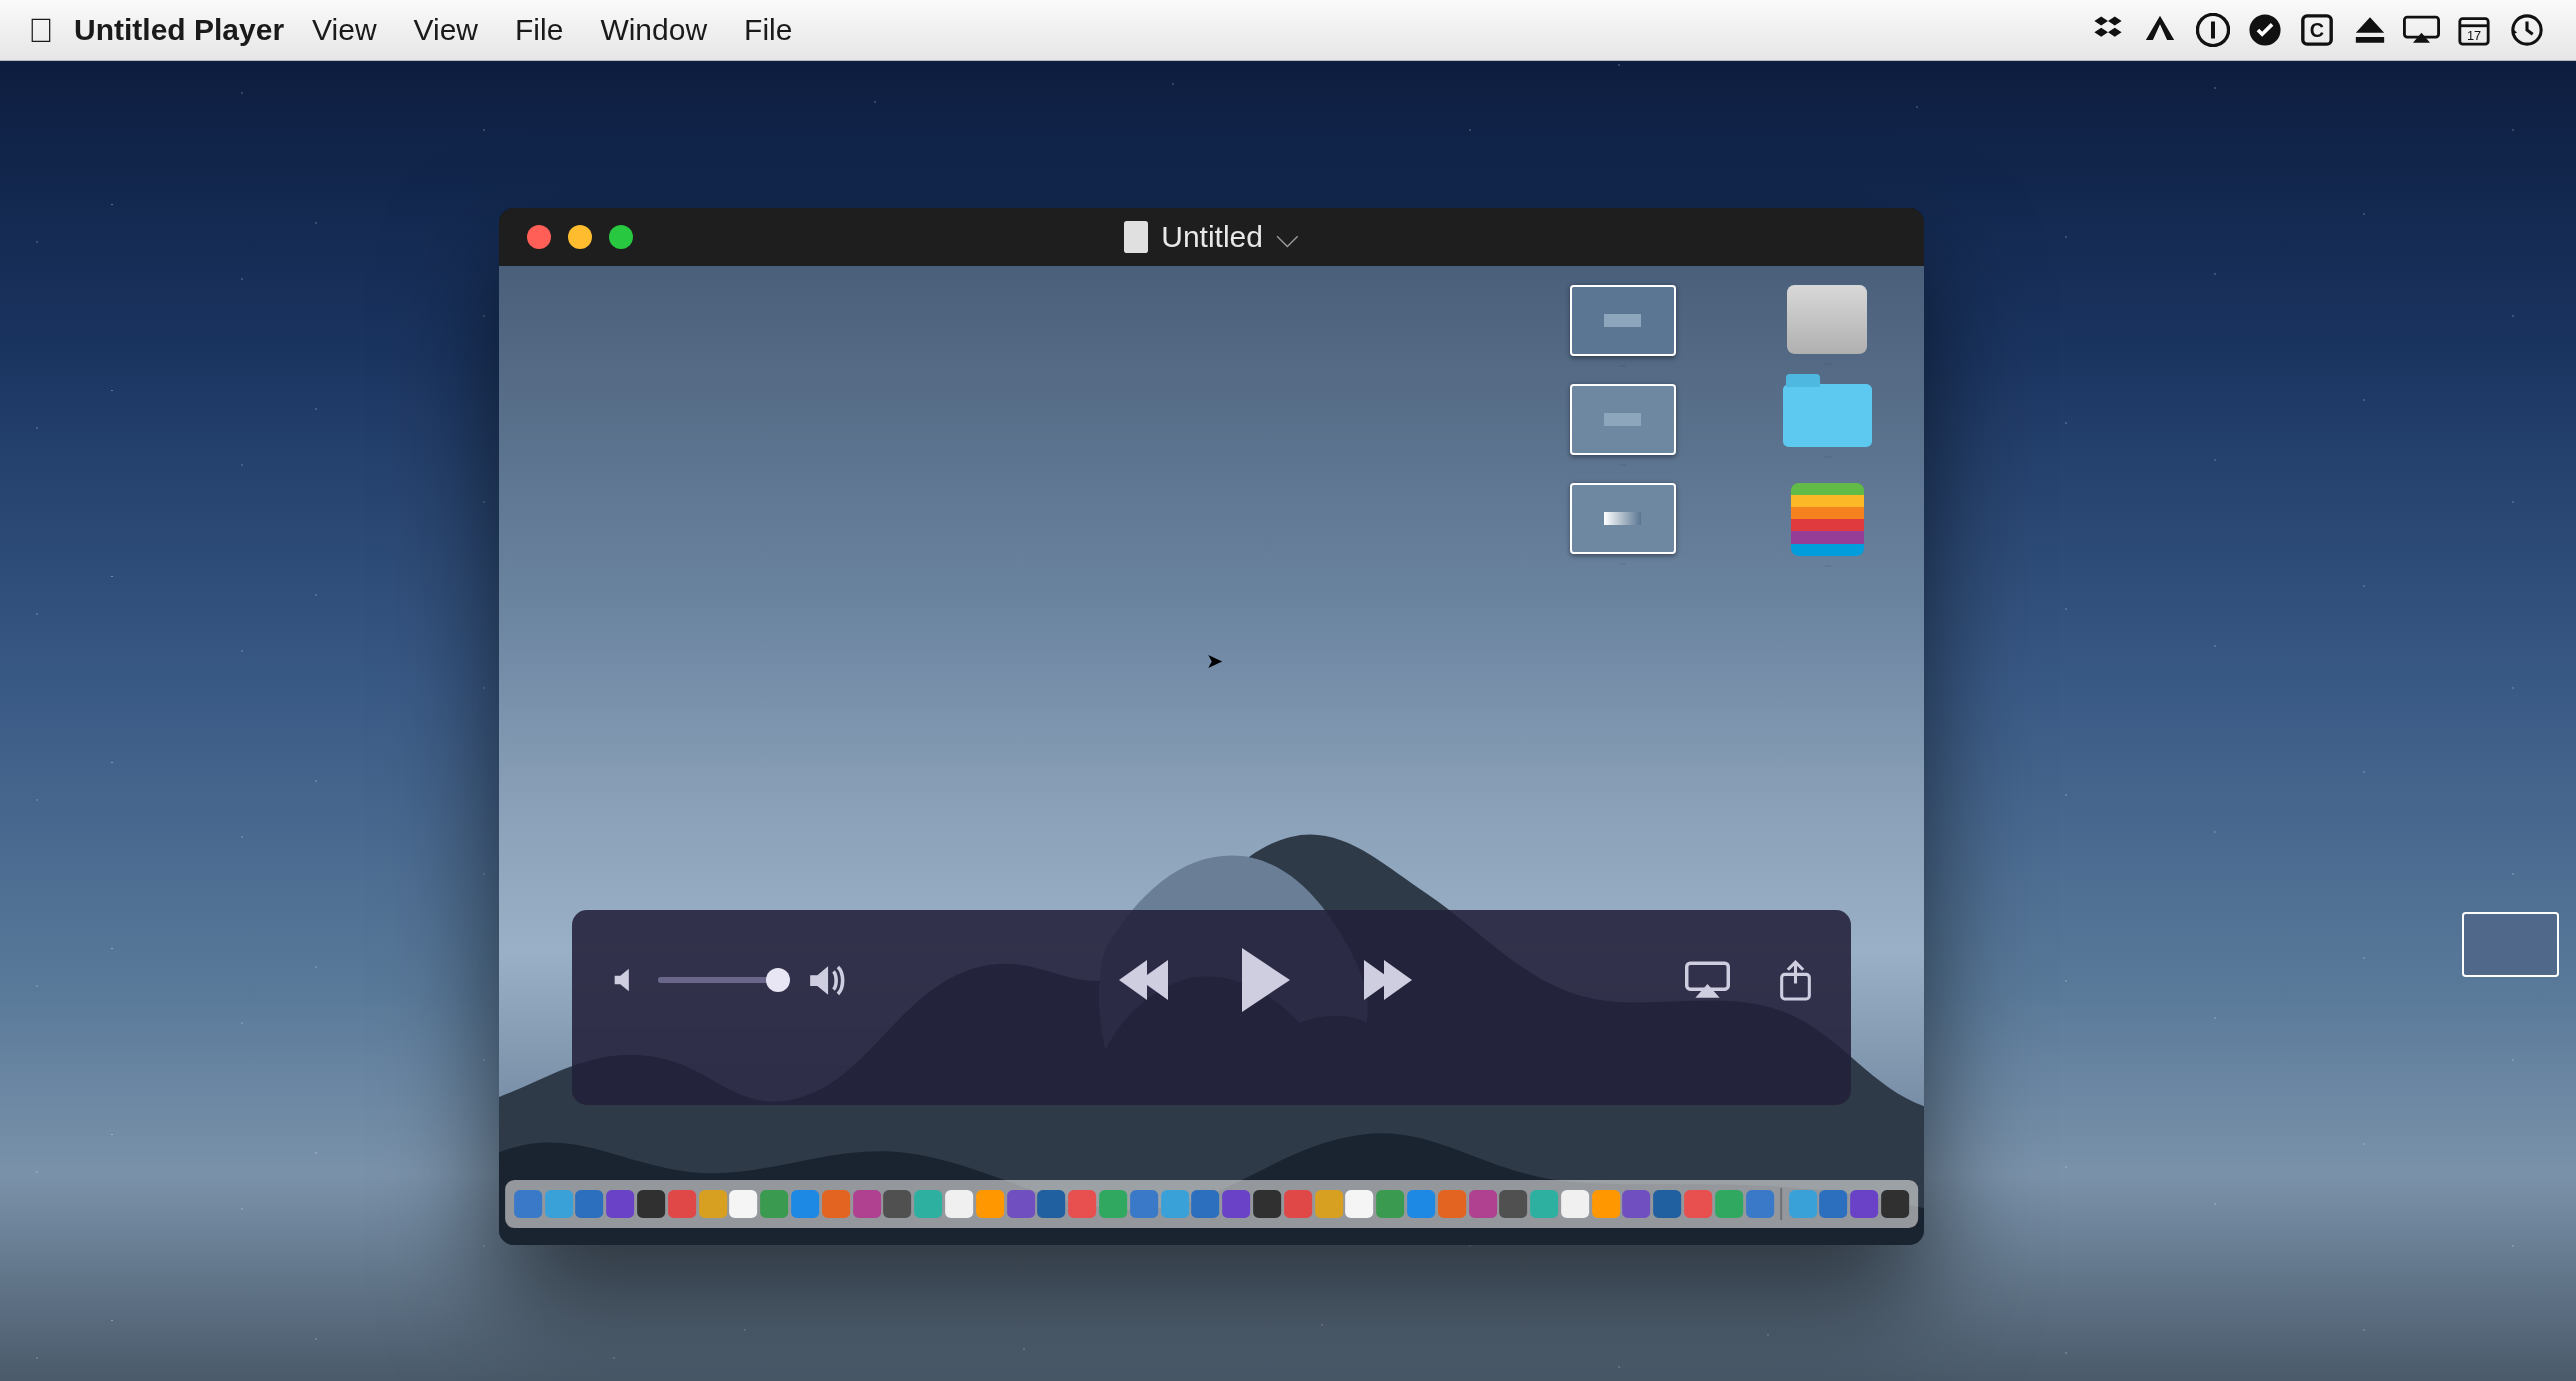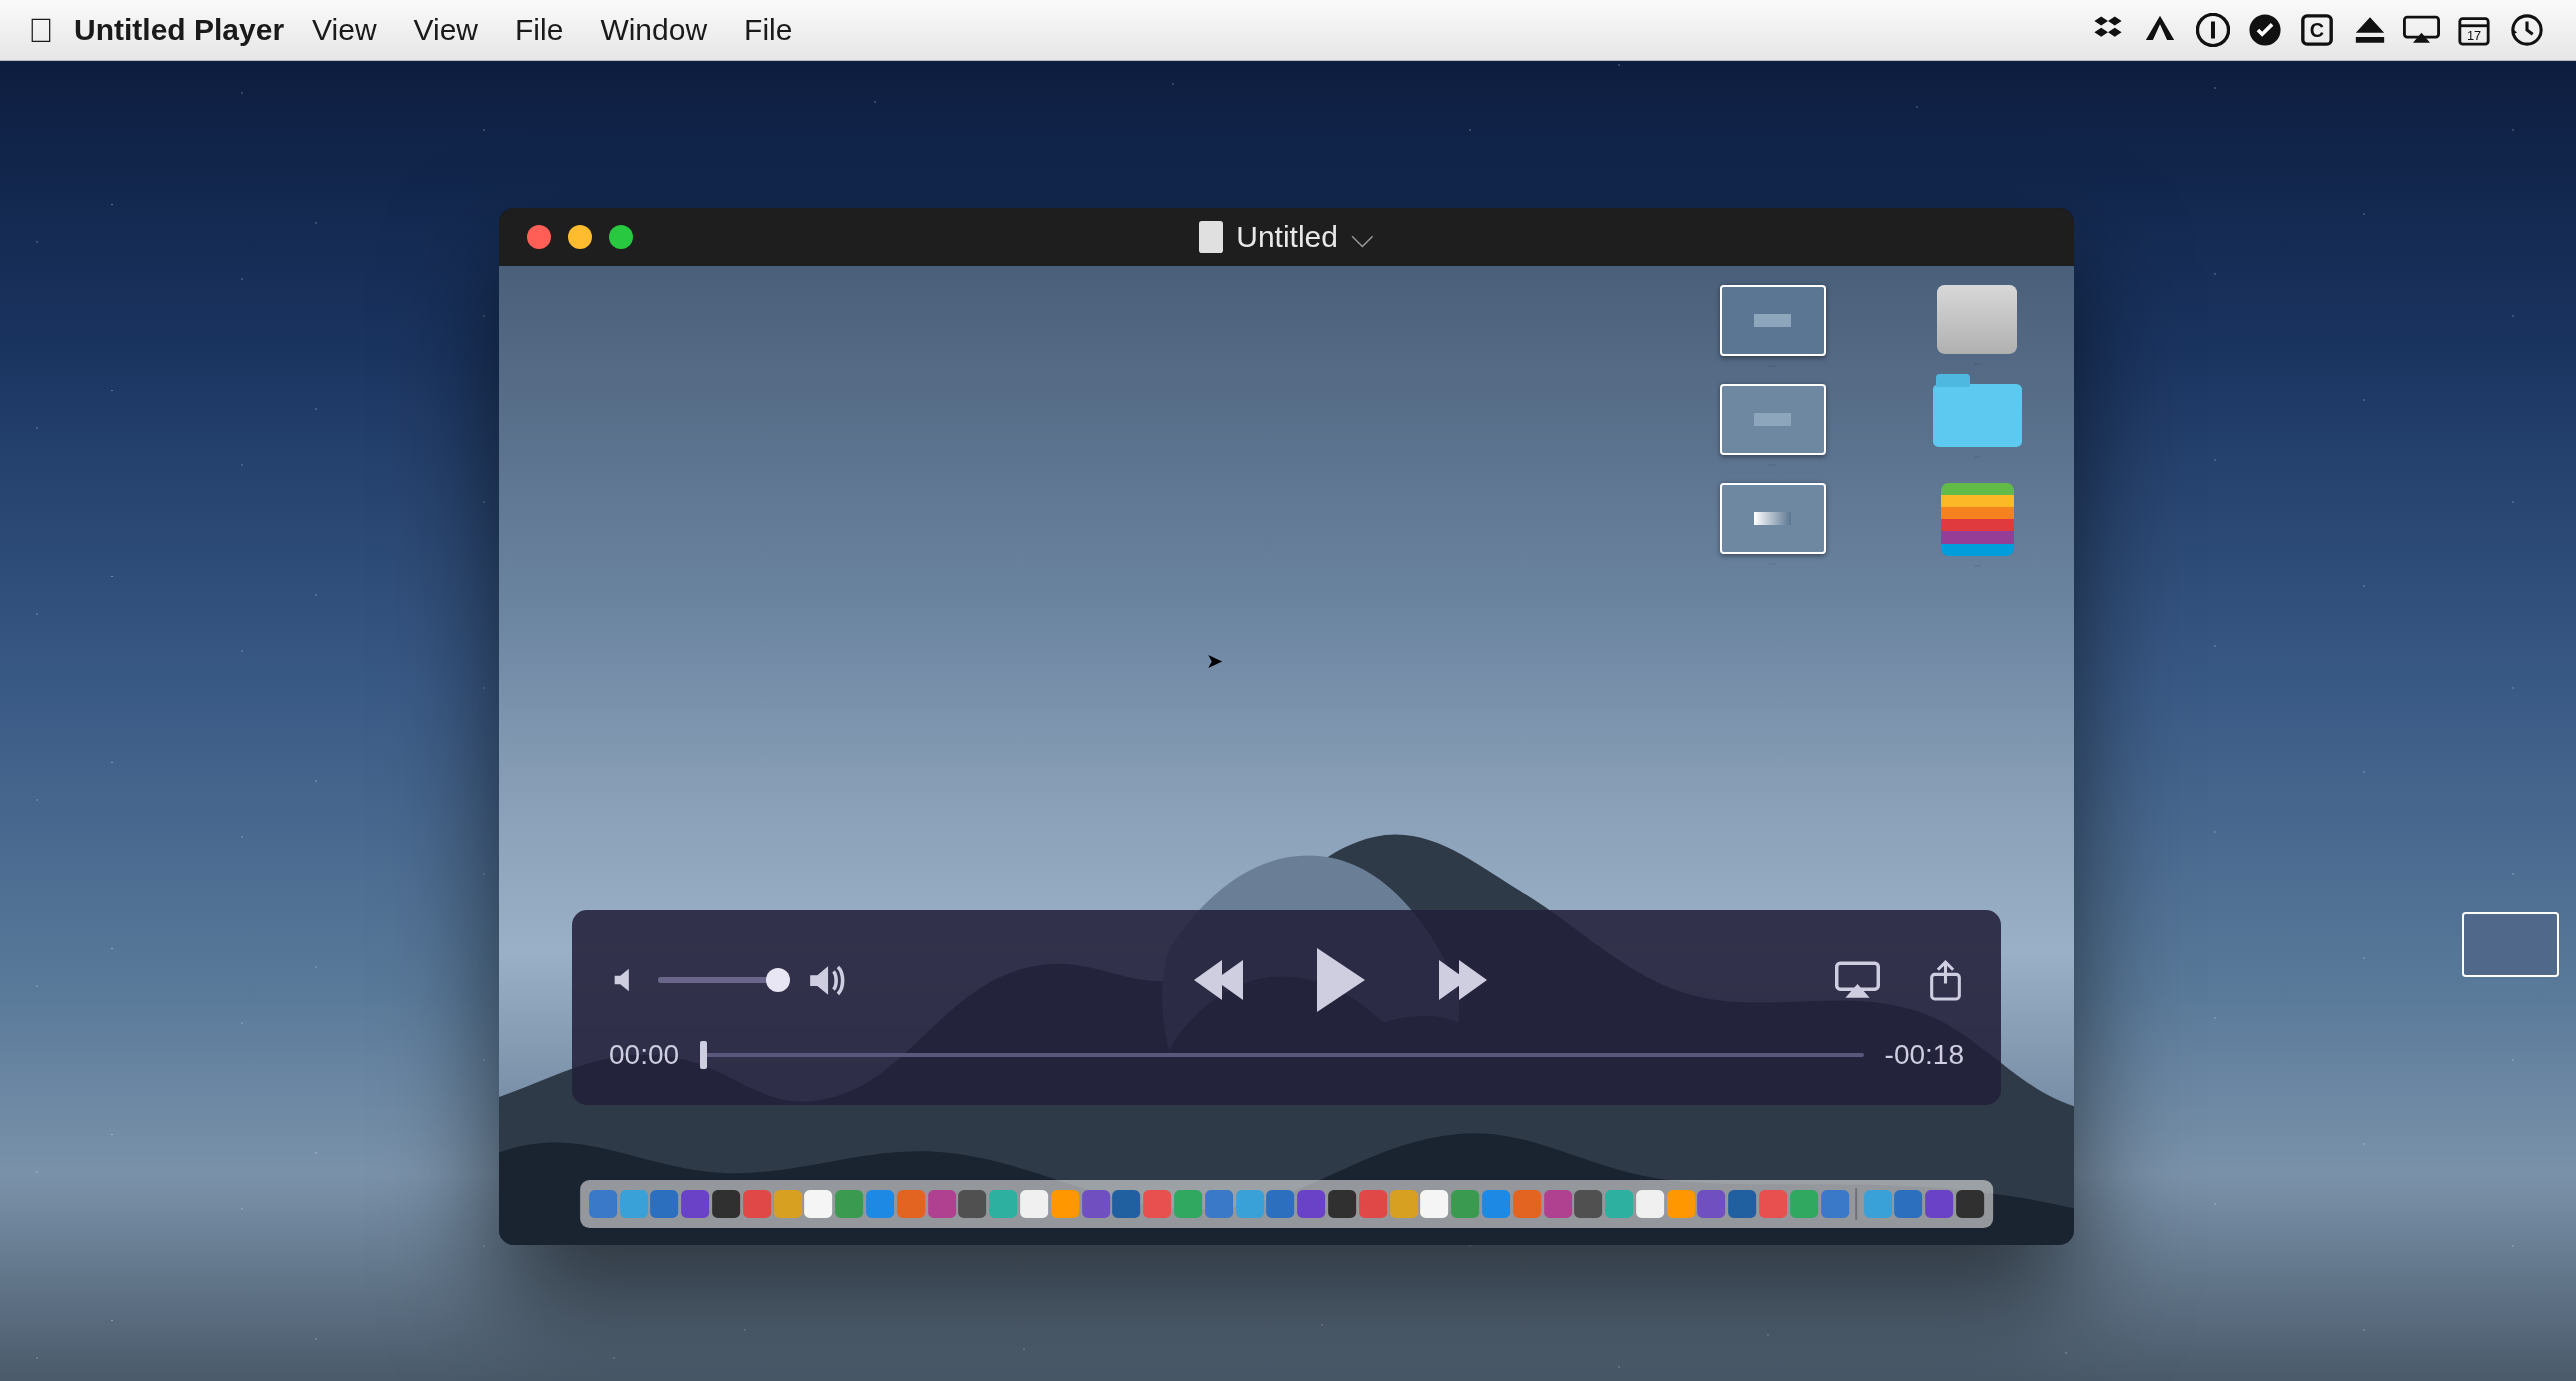--- a/index.html
+++ b/index.html
@@ -6,21 +6,21 @@
 body{background:linear-gradient(180deg,#0a1838 0%,#1a3460 25%,#3a5a86 50%,#5a7a9a 72%,#7a92aa 85%,#4a5a6a 100%);position:relative;}
 .stars{position:absolute;inset:0;background-image:radial-gradient(0.9px 0.9px at 37px 56px,#fff,transparent),radial-gradient(0.9px 0.9px at 112px 18.6px,#fff,transparent),radial-gradient(0.9px 0.9px at 242px 93px,#fff,transparent),radial-gradient(0.9px 0.9px at 316px 37px,#fff,transparent),radial-gradient(0.9px 0.9px at 484px 130px,#fff,transparent),radial-gradient(0.9px 0.9px at 614px 56px,#fff,transparent),radial-gradient(0.9px 0.9px at 745px 28px,#fff,transparent),radial-gradient(0.9px 0.9px at 875px 102px,#fff,transparent),radial-gradient(0.9px 0.9px at 1024px 47px,#fff,transparent),radial-gradient(0.9px 0.9px at 1173px 84px,#fff,transparent),radial-gradient(0.9px 0.9px at 1322px 23px,#fff,transparent),radial-gradient(0.9px 0.9px at 1470px 130px,#fff,transparent),radial-gradient(0.9px 0.9px at 1619px 65px,#fff,transparent),radial-gradient(0.9px 0.9px at 1768px 33px,#fff,transparent),radial-gradient(0.9px 0.9px at 1917px 107px,#fff,transparent),radial-gradient(0.9px 0.9px at 2066px 51px,#fff,transparent),radial-gradient(0.9px 0.9px at 2215px 88px,#fff,transparent),radial-gradient(0.9px 0.9px at 2364px 28px,#fff,transparent),radial-gradient(0.9px 0.9px at 2513px 130px,#fff,transparent);background-repeat:repeat;background-size:2576px 186px;opacity:.8;}
 
 .menubar{position:absolute;top:0;left:0;right:0;height:60px;background:linear-gradient(#fafafa,#e6e6e6);border-bottom:0.9px solid #b8b8b8;display:flex;align-items:center;padding:0 28px;font-size:30px;color:#1a1a1a;z-index:10;}
 .menubar .apple{font-size:34px;margin-right:20.5px;}
 .menubar .app{font-weight:700;margin-right:28px;}
 .menubar .m{margin-right:37px;cursor:default;}
 .menubar .spacer{flex:1;}
 .menubar .mx{width:43px;height:43px;display:flex;align-items:center;justify-content:center;margin-left:9.3px;}
 
-.window{position:absolute;left:499px;top:208px;width:1575px;height:1037px;border-radius:15px;overflow:hidden;box-shadow:0 56px 112px rgba(0,0,0,.6);background:#0a0a0a;}
+.window{position:absolute;left:499px;top:208px;width:1425px;height:1037px;border-radius:15px;overflow:hidden;box-shadow:0 56px 112px rgba(0,0,0,.6);background:#0a0a0a;}
 .titlebar{height:58px;background:#1e1e1e;display:flex;align-items:center;position:relative;}
 .tlights{display:flex;gap:17px;margin-left:28px;}
 .tl{width:24px;height:24px;border-radius:50%;}
 .tl.r{background:#ff5f57;}
 .tl.y{background:#febc2e;}
 .tl.g{background:#28c840;}
 .titlecenter{position:absolute;left:0;right:0;display:flex;align-items:center;justify-content:center;gap:13px;color:#e8e8e8;font-size:30px;pointer-events:none;}
 .titlecenter .doc{width:24px;height:32px;background:#e0e0e0;border-radius:2.8px;position:relative;display:inline-block;}
 .titlecenter .chev{color:#9a9a9a;}
 .content{position:absolute;left:0;right:0;top:58px;bottom:0;overflow:hidden;background:linear-gradient(#4a5f7a 0%,#6b84a0 35%,#8aa0b8 55%,#9ab0c6 70%,#7a90a8 85%,#4a5a72 100%);}
@@ -233,27 +233,20 @@
                 <path d="M13 13l7 8H6l7-8z" fill="#cfcde0"></path>
               </svg>
             </span>
           <span>
               <svg width="37" height="43" viewBox="0 0 24 28">
                 <rect x="3" y="10" width="18" height="16" rx="2" fill="none" stroke="#cfcde0" stroke-width="2"></rect>
                 <path d="M12 2v14M7 7l5-5 5 5" fill="none" stroke="#cfcde0" stroke-width="2"></path>
               </svg>
             </span>
         </div>
-      </div>
-      <div class="crow2">
-        <span>00:00</span>
-        <div class="track">
-            <div class="ph"></div>
-          </div>
-        <span>-00:18</span>
       </div>
     </div>
 
     <div class="dock" id="dock">
         <div class="ai" style="background: rgb(58, 120, 200);"></div>
         <div class="ai" style="background: rgb(58, 160, 216);"></div>
         <div class="ai" style="background: rgb(45, 111, 191);"></div>
         <div class="ai" style="background: rgb(106, 66, 200);"></div>
         <div class="ai" style="background: rgb(48, 48, 48);"></div>
         <div class="ai" style="background: rgb(224, 72, 72);"></div>

